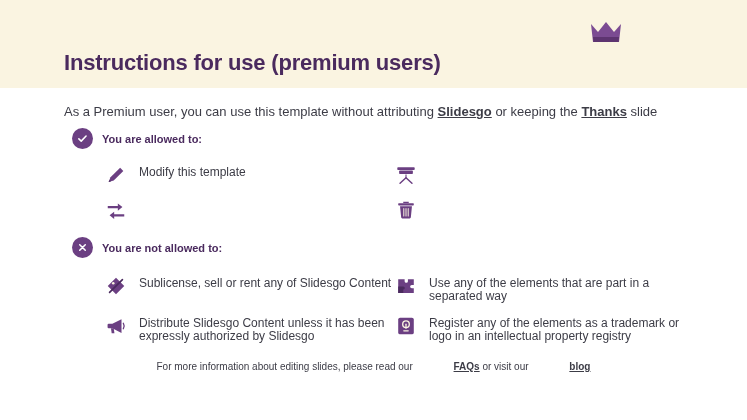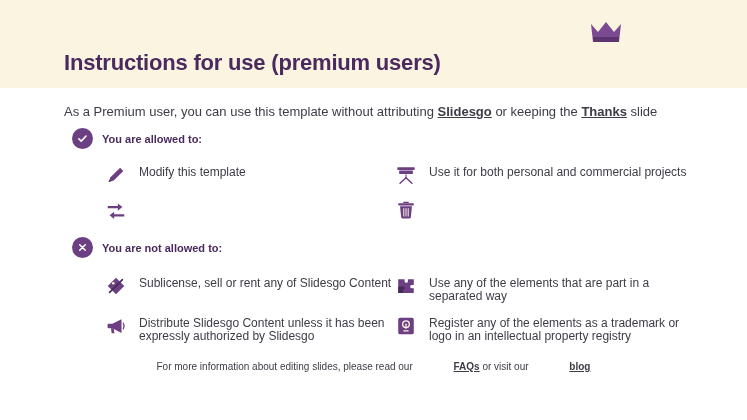--- a/index.html
+++ b/index.html
@@ -176,21 +176,20 @@
 
     <div class="item">
       <span class="item-icon">
         <svg viewBox="0 0 24 24" width="22" height="22" aria-hidden="true">
           <rect x="2.5" y="3.5" width="19" height="3" rx="0.8" fill="#6b3f82"></rect>
           <rect x="4.5" y="7" width="15" height="4" rx="0.8" fill="#6b3f82"></rect>
           <path d="M11.4 11.5 h1.2 v4 h-1.2 z" fill="#6b3f82"></path>
           <path d="M12 15 L5.5 21 M12 15 L18.5 21" stroke="#6b3f82" stroke-width="1.6" stroke-linecap="round" fill="none"></path>
         </svg>
       </span>
-      <span class="item-text">Use it for both personal and commercial projects</span>
     </div>
 
     <div class="item">
       <span class="item-icon">
         <svg viewBox="0 0 24 24" width="22" height="22" aria-hidden="true">
           <path d="M3 7.5 h11 v-2.6 l5 3.9 l-5 3.9 v-2.6 H3 z" fill="#6b3f82"></path>
           <path d="M21 16.5 h-11 v-2.6 l-5 3.9 l5 3.9 v-2.6 h11 z" fill="#6b3f82"></path>
         </svg>
       </span>
     </div>

